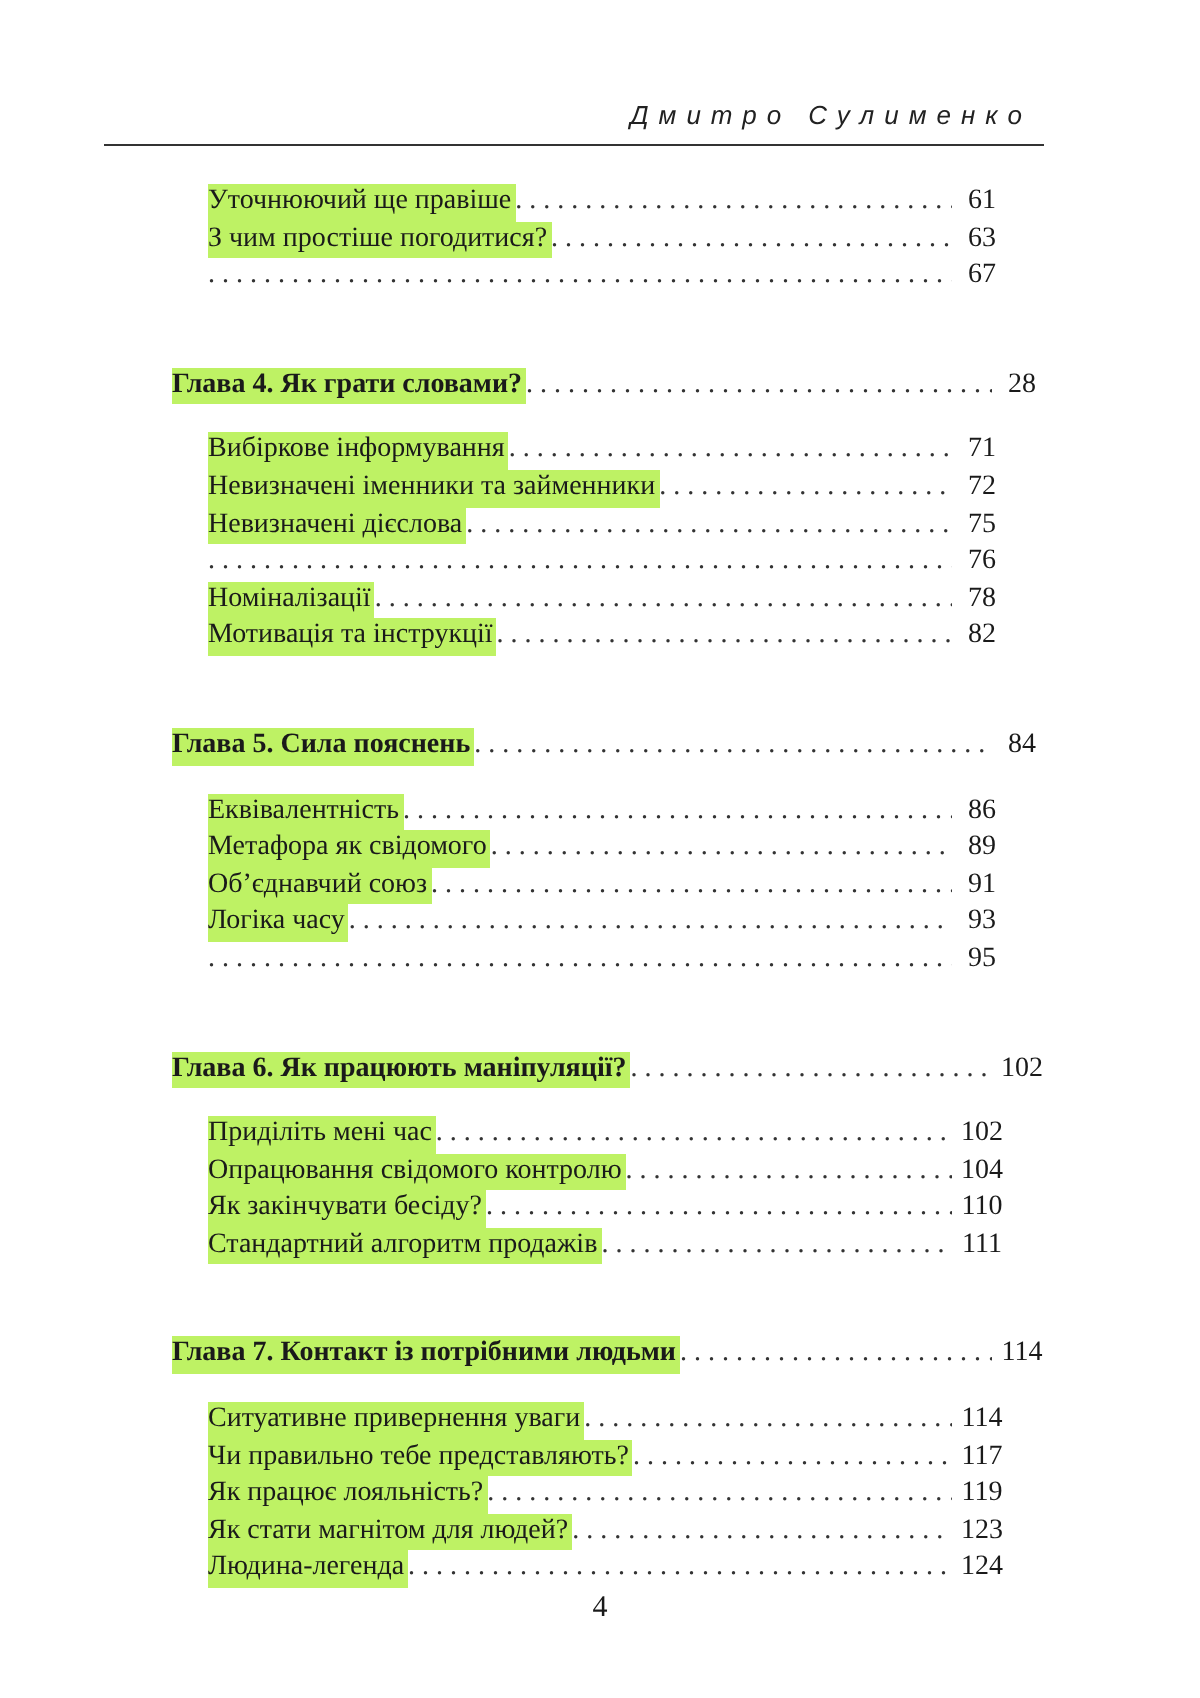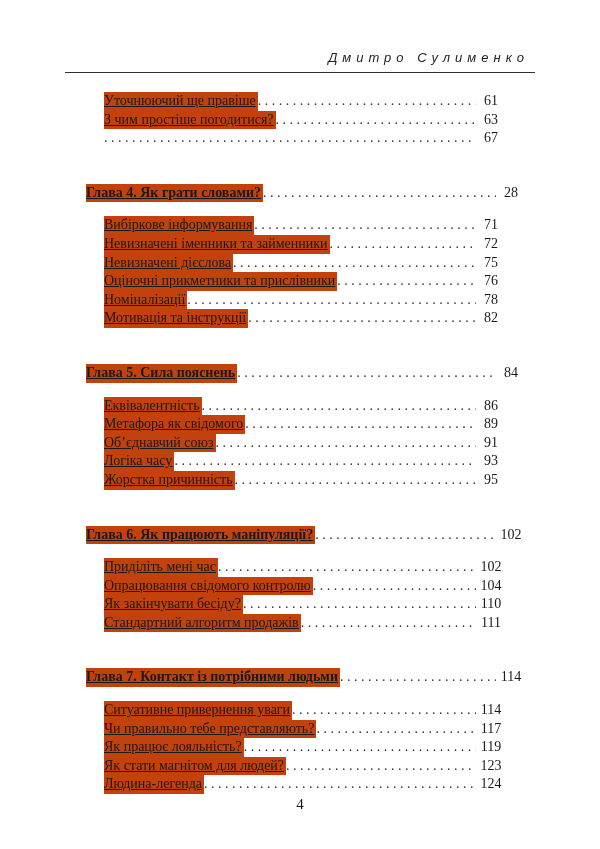--- a/index.html
+++ b/index.html
@@ -1,27 +1,27 @@
 <!DOCTYPE html>
 <html><head>
 <meta charset="utf-8">
 <style>
   html, body { margin:0; padding:0; background:#fff; }
   body { width:600px; height:849px; position:relative; overflow:hidden;
          font-family:"Liberation Serif", serif; color:#1a1a1a; }
-  .header { position:absolute; left:65px; width:470px; top:48px; height:24px;
+  .header { position:absolute; left:52px; width:470px; top:48px; height:24px;
             border-bottom:1.5px solid #333; }
   .header-title { position:absolute; right:6px; top:2px;
                   font-family:"Liberation Sans", sans-serif; font-style:italic;
                   font-size:13px; letter-spacing:5px; color:#222; }
   .toc { position:absolute; left:0; top:92px; width:600px; }
   .row { position:relative; height:18.6px; font-size:14px; line-height:18.6px; display:flex; align-items:baseline; }
   .row.entry { margin-left:104px; width:398px; }
   .row.chapter { margin-left:86px; width:436px; font-weight:bold; }
-  .row .label { white-space:nowrap; padding-right:2px; background:#c2410c;text-decoration:underline; }
+  .row .label { white-space:nowrap; padding-right:2px; background:#bef264; }
   .row .dots { flex:1; overflow:hidden; white-space:nowrap; letter-spacing:3.6px; color:#333; font-weight:normal; }
   .row .dots::before { content:". . . . . . . . . . . . . . . . . . . . . . . . . . . . . . . . . . . . . . . . . . . . . . . . . . . . . . . . . . . . . . . . . . . . . . . . . . . . . . . . . . . . . . . . . . . . . . . . . ."; letter-spacing:0; word-spacing:0; }
   .row .page { white-space:nowrap; padding-left:4px; font-weight:normal; text-align:center; min-width:22px; }
   .gap-before-chapter { height:36px; }
   .gap-after-chapter { height:14px; }
   .page-number { position:absolute; left:0; width:600px; top:796px; text-align:center; font-size:15px; }
 </style>
 </head>
 <body>
 
@@ -61,21 +61,20 @@
       <span class="label">Невизначені іменники та займенники</span>
       <span class="dots"></span>
       <span class="page">72</span>
     </div>
   <div class="row entry">
       <span class="label">Невизначені дієслова</span>
       <span class="dots"></span>
       <span class="page">75</span>
     </div>
   <div class="row entry">
-      <span class="label">Оціночні прикметники та прислівники</span>
       <span class="dots"></span>
       <span class="page">76</span>
     </div>
   <div class="row entry">
       <span class="label">Номіналізації</span>
       <span class="dots"></span>
       <span class="page">78</span>
     </div>
   <div class="row entry">
       <span class="label">Мотивація та інструкції</span>
@@ -104,21 +103,20 @@
       <span class="label">Об’єднавчий союз</span>
       <span class="dots"></span>
       <span class="page">91</span>
     </div>
   <div class="row entry">
       <span class="label">Логіка часу</span>
       <span class="dots"></span>
       <span class="page">93</span>
     </div>
   <div class="row entry">
-      <span class="label">Жорстка причинність</span>
       <span class="dots"></span>
       <span class="page">95</span>
     </div>
 
   <div class="gap-before-chapter"></div>
   <div class="row chapter">
       <span class="label">Глава 6. Як працюють маніпуляції?</span>
       <span class="dots"></span>
       <span class="page">102</span>
     </div>

